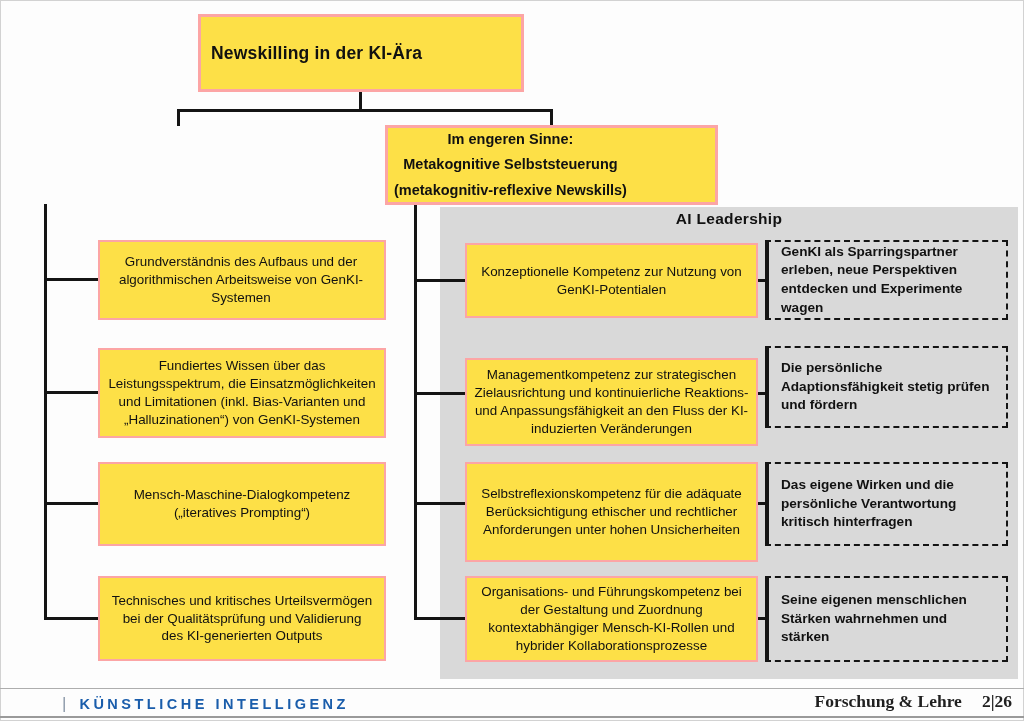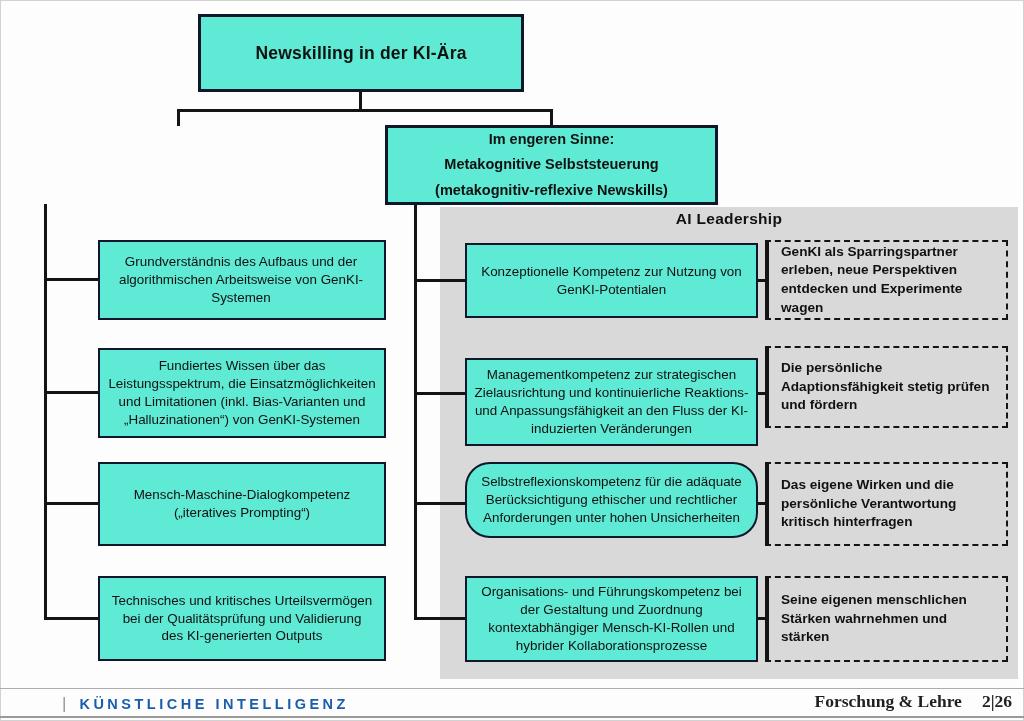--- a/index.html
+++ b/index.html
@@ -3,22 +3,22 @@
 <meta charset="utf-8">
 <style>
   html,body{margin:0;padding:0;background:#e8e8e8;}
   .canvas{
     position:relative;width:1024px;height:721px;background:#fdfdfd;
     font-family:"Liberation Sans","DejaVu Sans",sans-serif;color:#111;
     box-shadow:inset 0 0 0 1px #d2d2d2;overflow:hidden;
   }
   .node{position:absolute;box-sizing:border-box;}
   .box{
-    background:#5eead4;border:3px solid #0f172a;
-    display:flex;align-items:center;justify-content:center;
+    background:#fde047;border:3px solid #fca5a5;
+    display:flex;align-items:center;justify-content:flex-start;
     text-align:center;padding:4px 10px;
   }
   .box-inner{border-width:2.5px;}
   .title-box{font-weight:bold;font-size:17.5px;letter-spacing:.2px;}
   .branch-box{font-weight:bold;font-size:14.5px;line-height:1.75;padding:4px 6px;}
   .item-box{font-size:13.4px;line-height:1.33;font-weight:normal;}
   .line{position:absolute;background:#141414;}
   .panel{position:absolute;background:#d9d9d9;}
   .panel-title{
     position:absolute;text-align:center;font-weight:bold;font-size:15.5px;letter-spacing:.3px;
@@ -95,21 +95,21 @@
   <div class="node box box-inner item-box" style="left:98px;top:576px;width:288px;height:85px;">
     <span>Technisches und kritisches Urteilsvermögen bei der Qualitätsprüfung und Validierung des KI-generierten Outputs</span>
   </div>
 
   <div class="node box box-inner item-box" style="left:465px;top:243px;width:293px;height:75px;">
     <span>Konzeptionelle Kompetenz zur Nutzung von GenKI-Potentialen</span>
   </div>
   <div class="node box box-inner item-box" style="left:465px;top:358px;width:293px;height:88px;padding:4px 6px;">
     <span>Managementkompetenz zur strategischen Zielausrichtung und kontinuierliche Reaktions- und Anpassungsfähigkeit an den Fluss der KI-induzierten Veränderungen</span>
   </div>
-  <div class="node box box-inner item-box" style="left:465px;top:462px;width:293px;height:76px;padding:4px 6px;border-radius:25px;">
+  <div class="node box box-inner item-box" style="left:465px;top:462px;width:293px;height:100px;padding:4px 6px;">
     <span>Selbstreflexionskompetenz für die adäquate Berücksichtigung ethischer und rechtlicher Anforderungen unter hohen Unsicherheiten</span>
   </div>
   <div class="node box box-inner item-box" style="left:465px;top:576px;width:293px;height:86px;padding:4px 4px;">
     <span>Organisations- und Führungskompetenz bei der Gestaltung und Zuordnung kontextabhängiger Mensch-KI-Rollen und hybrider Kollaborationsprozesse</span>
   </div>
 
   <div class="dash-box" style="left:765px;top:240px;width:243px;height:80px;">
     <span>GenKI als Sparringspartner erleben, neue Perspektiven entdecken und Experimente wagen</span>
   </div>
   <div class="dash-box" style="left:765px;top:346px;width:243px;height:82px;">

